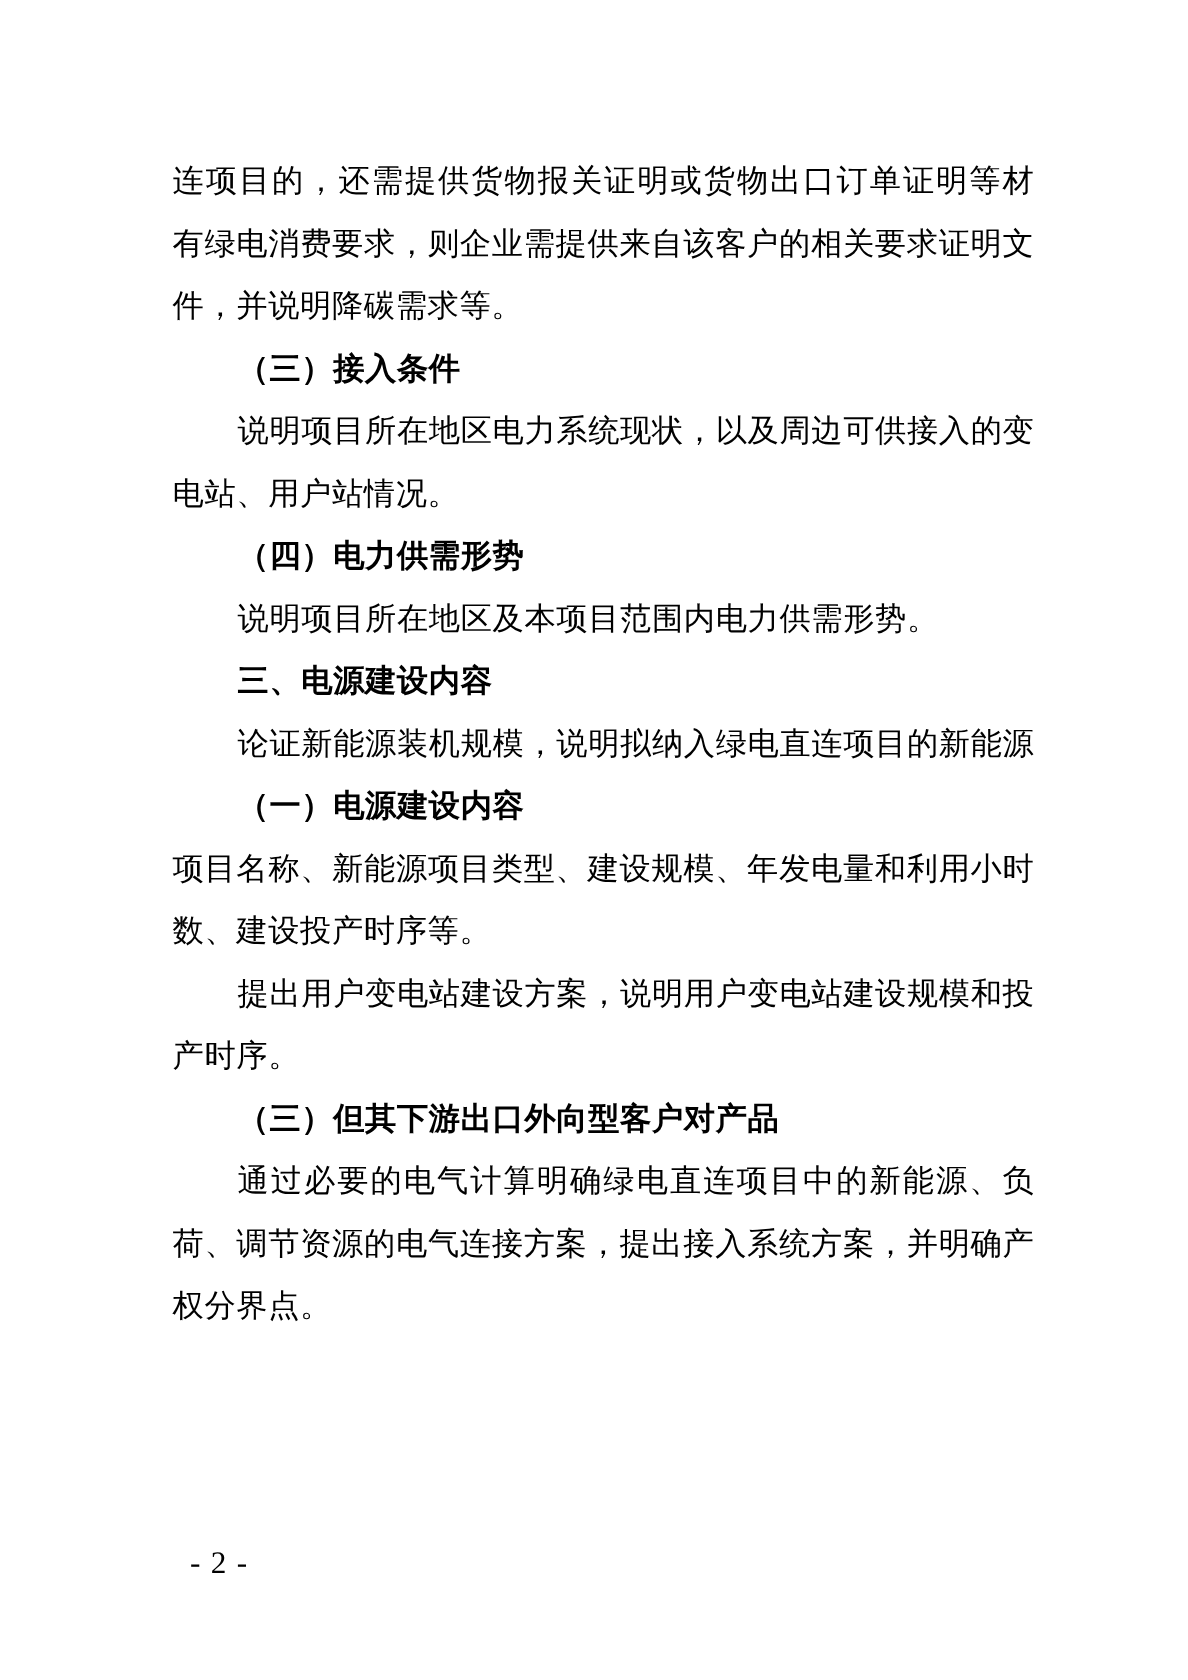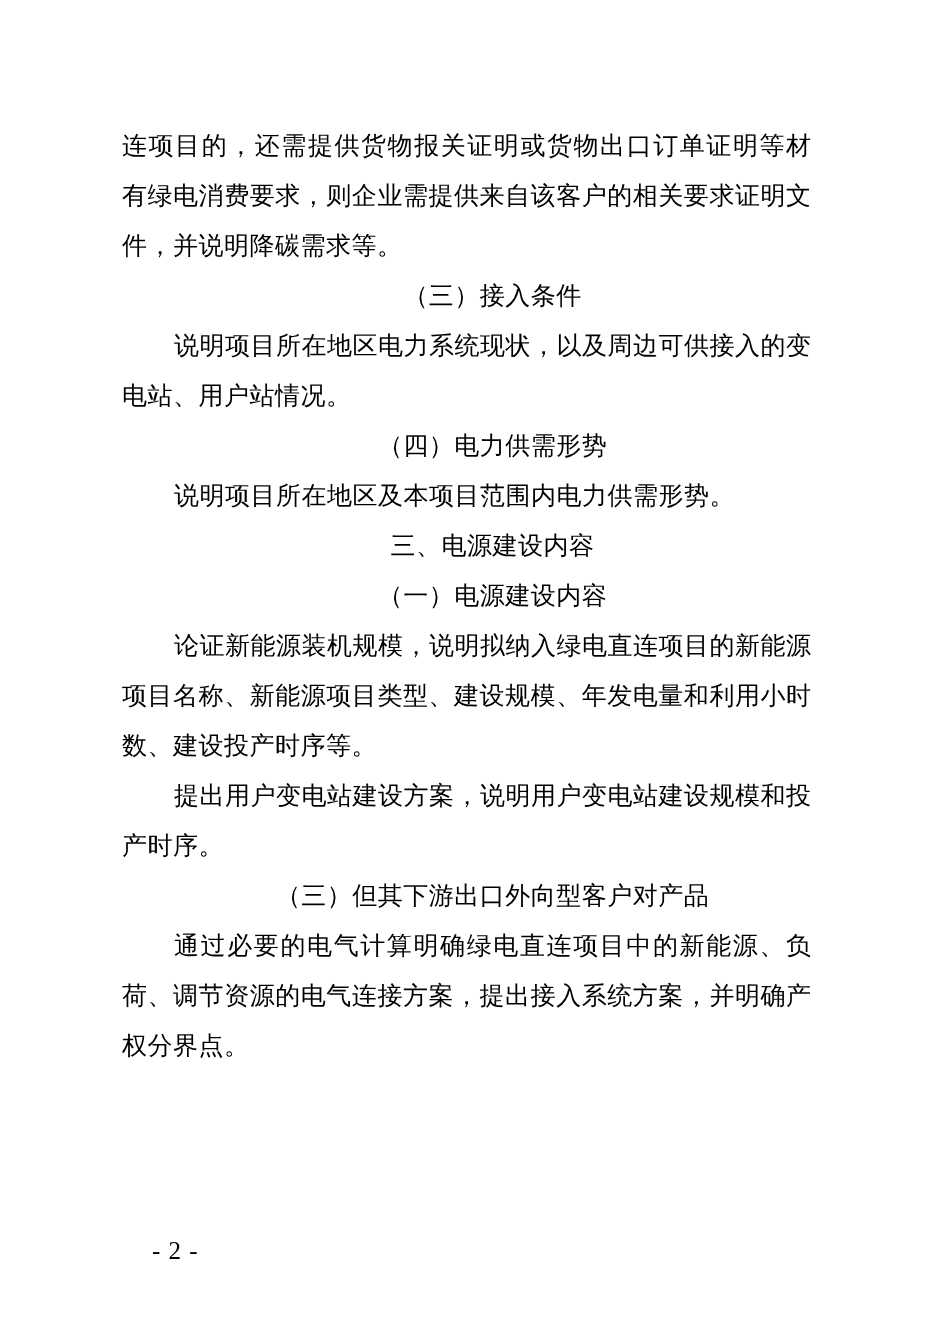--- a/index.html
+++ b/index.html
@@ -11,38 +11,37 @@
     position: relative;
     width: 950px;
     height: 1344px;
     background: #ffffff;
     color: #000000;
     font-family: "Liberation Serif", "DejaVu Serif", serif;
     overflow: hidden;
   }
   .text-block {
     position: absolute;
-    left: 122px;
+    left: 138px;
     top: 121px;
     width: 689px;
   }
   .line {
     height: 50px;
     line-height: 50px;
     font-size: 25px;
     letter-spacing: 0.5px;
     white-space: nowrap;
     text-align: left;
   }
   .line.indent {
     text-indent: 52px;
   }
   .line.bold {
-    font-weight: 400;
-    text-align: center;
+    font-weight: 700;
   }
   .line.stretch {
     white-space: normal;
     text-align: justify;
     text-align-last: justify;
     letter-spacing: 0;
   }
   .footer {
     position: absolute;
     left: 152px;
@@ -61,22 +60,22 @@
   <div class="text-block" id="text-block">
       <div class="line stretch">连项目的，还需提供货物报关证明或货物出口订单证明等材</div>
       <div class="line stretch">有绿电消费要求，则企业需提供来自该客户的相关要求证明文</div>
       <div class="line">件，并说明降碳需求等。</div>
       <div class="line indent bold">（三）接入条件</div>
       <div class="line indent stretch">说明项目所在地区电力系统现状，以及周边可供接入的变</div>
       <div class="line">电站、用户站情况。</div>
       <div class="line indent bold">（四）电力供需形势</div>
       <div class="line indent">说明项目所在地区及本项目范围内电力供需形势。</div>
       <div class="line indent bold">三、电源建设内容</div>
+      <div class="line indent stretch">论证新能源装机规模，说明拟纳入绿电直连项目的新能源</div>
       <div class="line indent bold">（一）电源建设内容</div>
-      <div class="line indent stretch">论证新能源装机规模，说明拟纳入绿电直连项目的新能源</div>
       <div class="line stretch">项目名称、新能源项目类型、建设规模、年发电量和利用小时</div>
       <div class="line">数、建设投产时序等。</div>
       <div class="line indent stretch">提出用户变电站建设方案，说明用户变电站建设规模和投</div>
       <div class="line">产时序。</div>
       <div class="line indent bold">（三）但其下游出口外向型客户对产品</div>
       <div class="line indent stretch">通过必要的电气计算明确绿电直连项目中的新能源、负</div>
       <div class="line stretch">荷、调节资源的电气连接方案，提出接入系统方案，并明确产</div>
       <div class="line">权分界点。</div>
     </div>
   <div class="footer">- 2 -</div>

